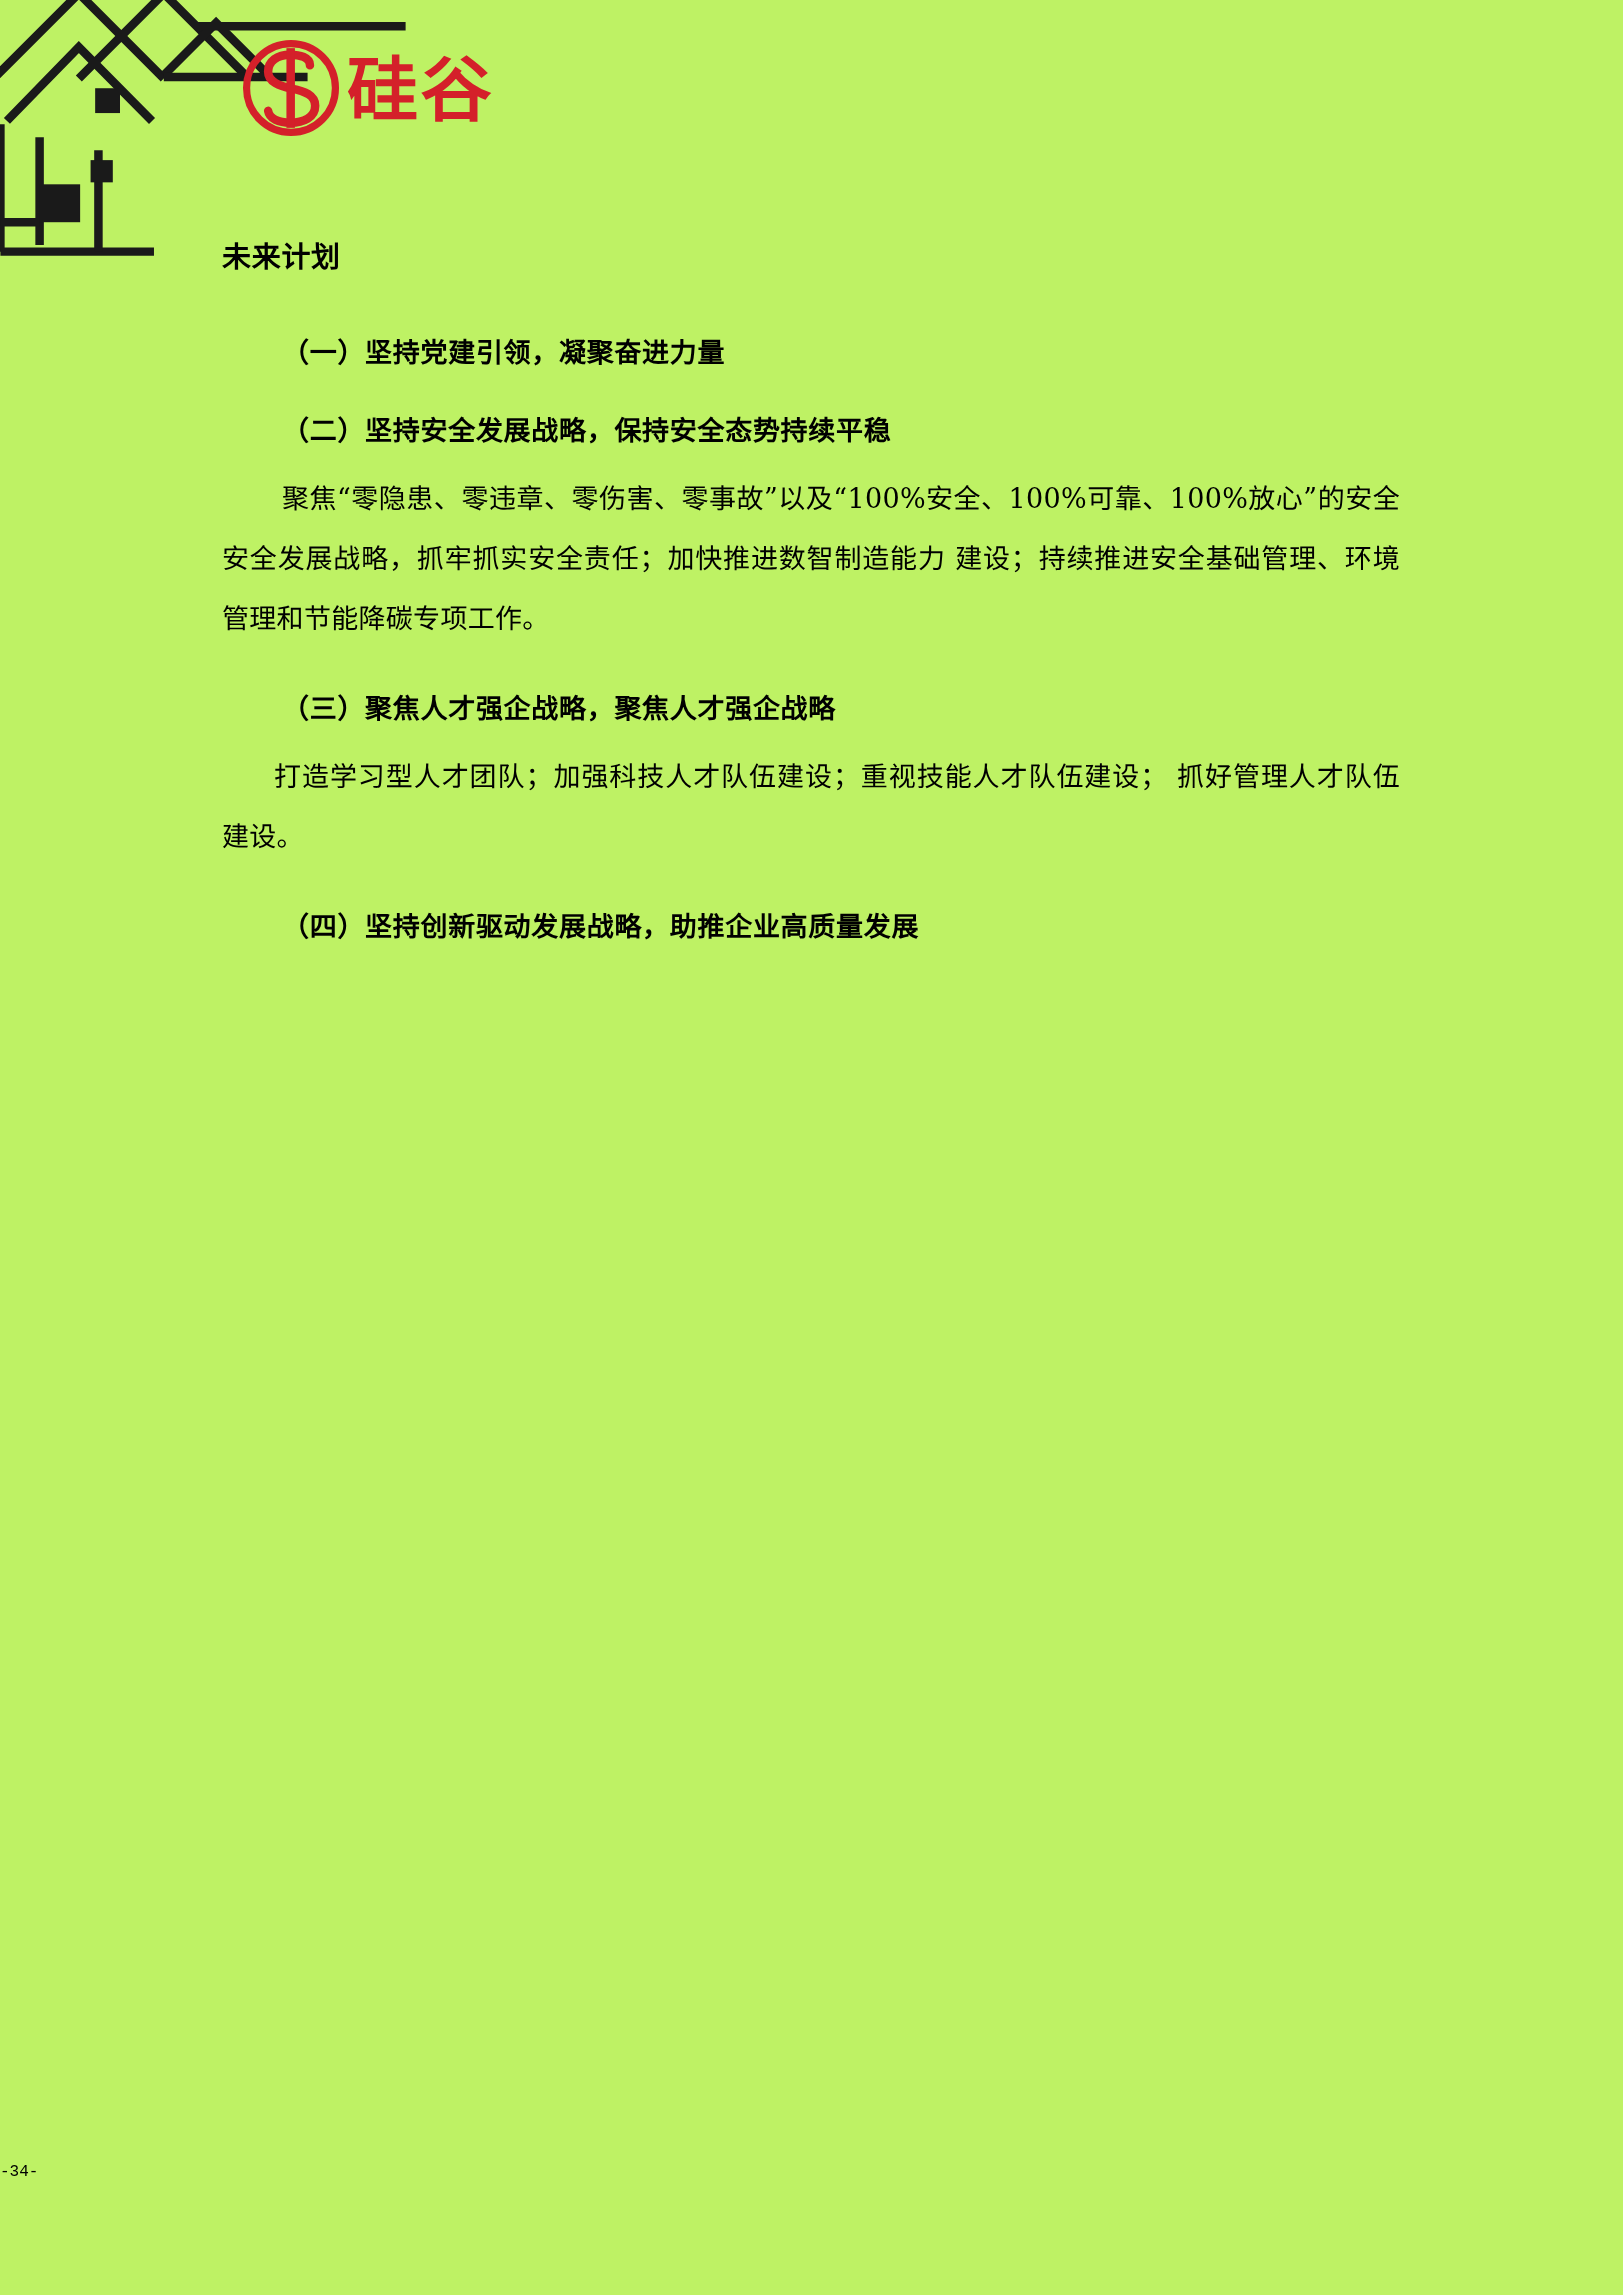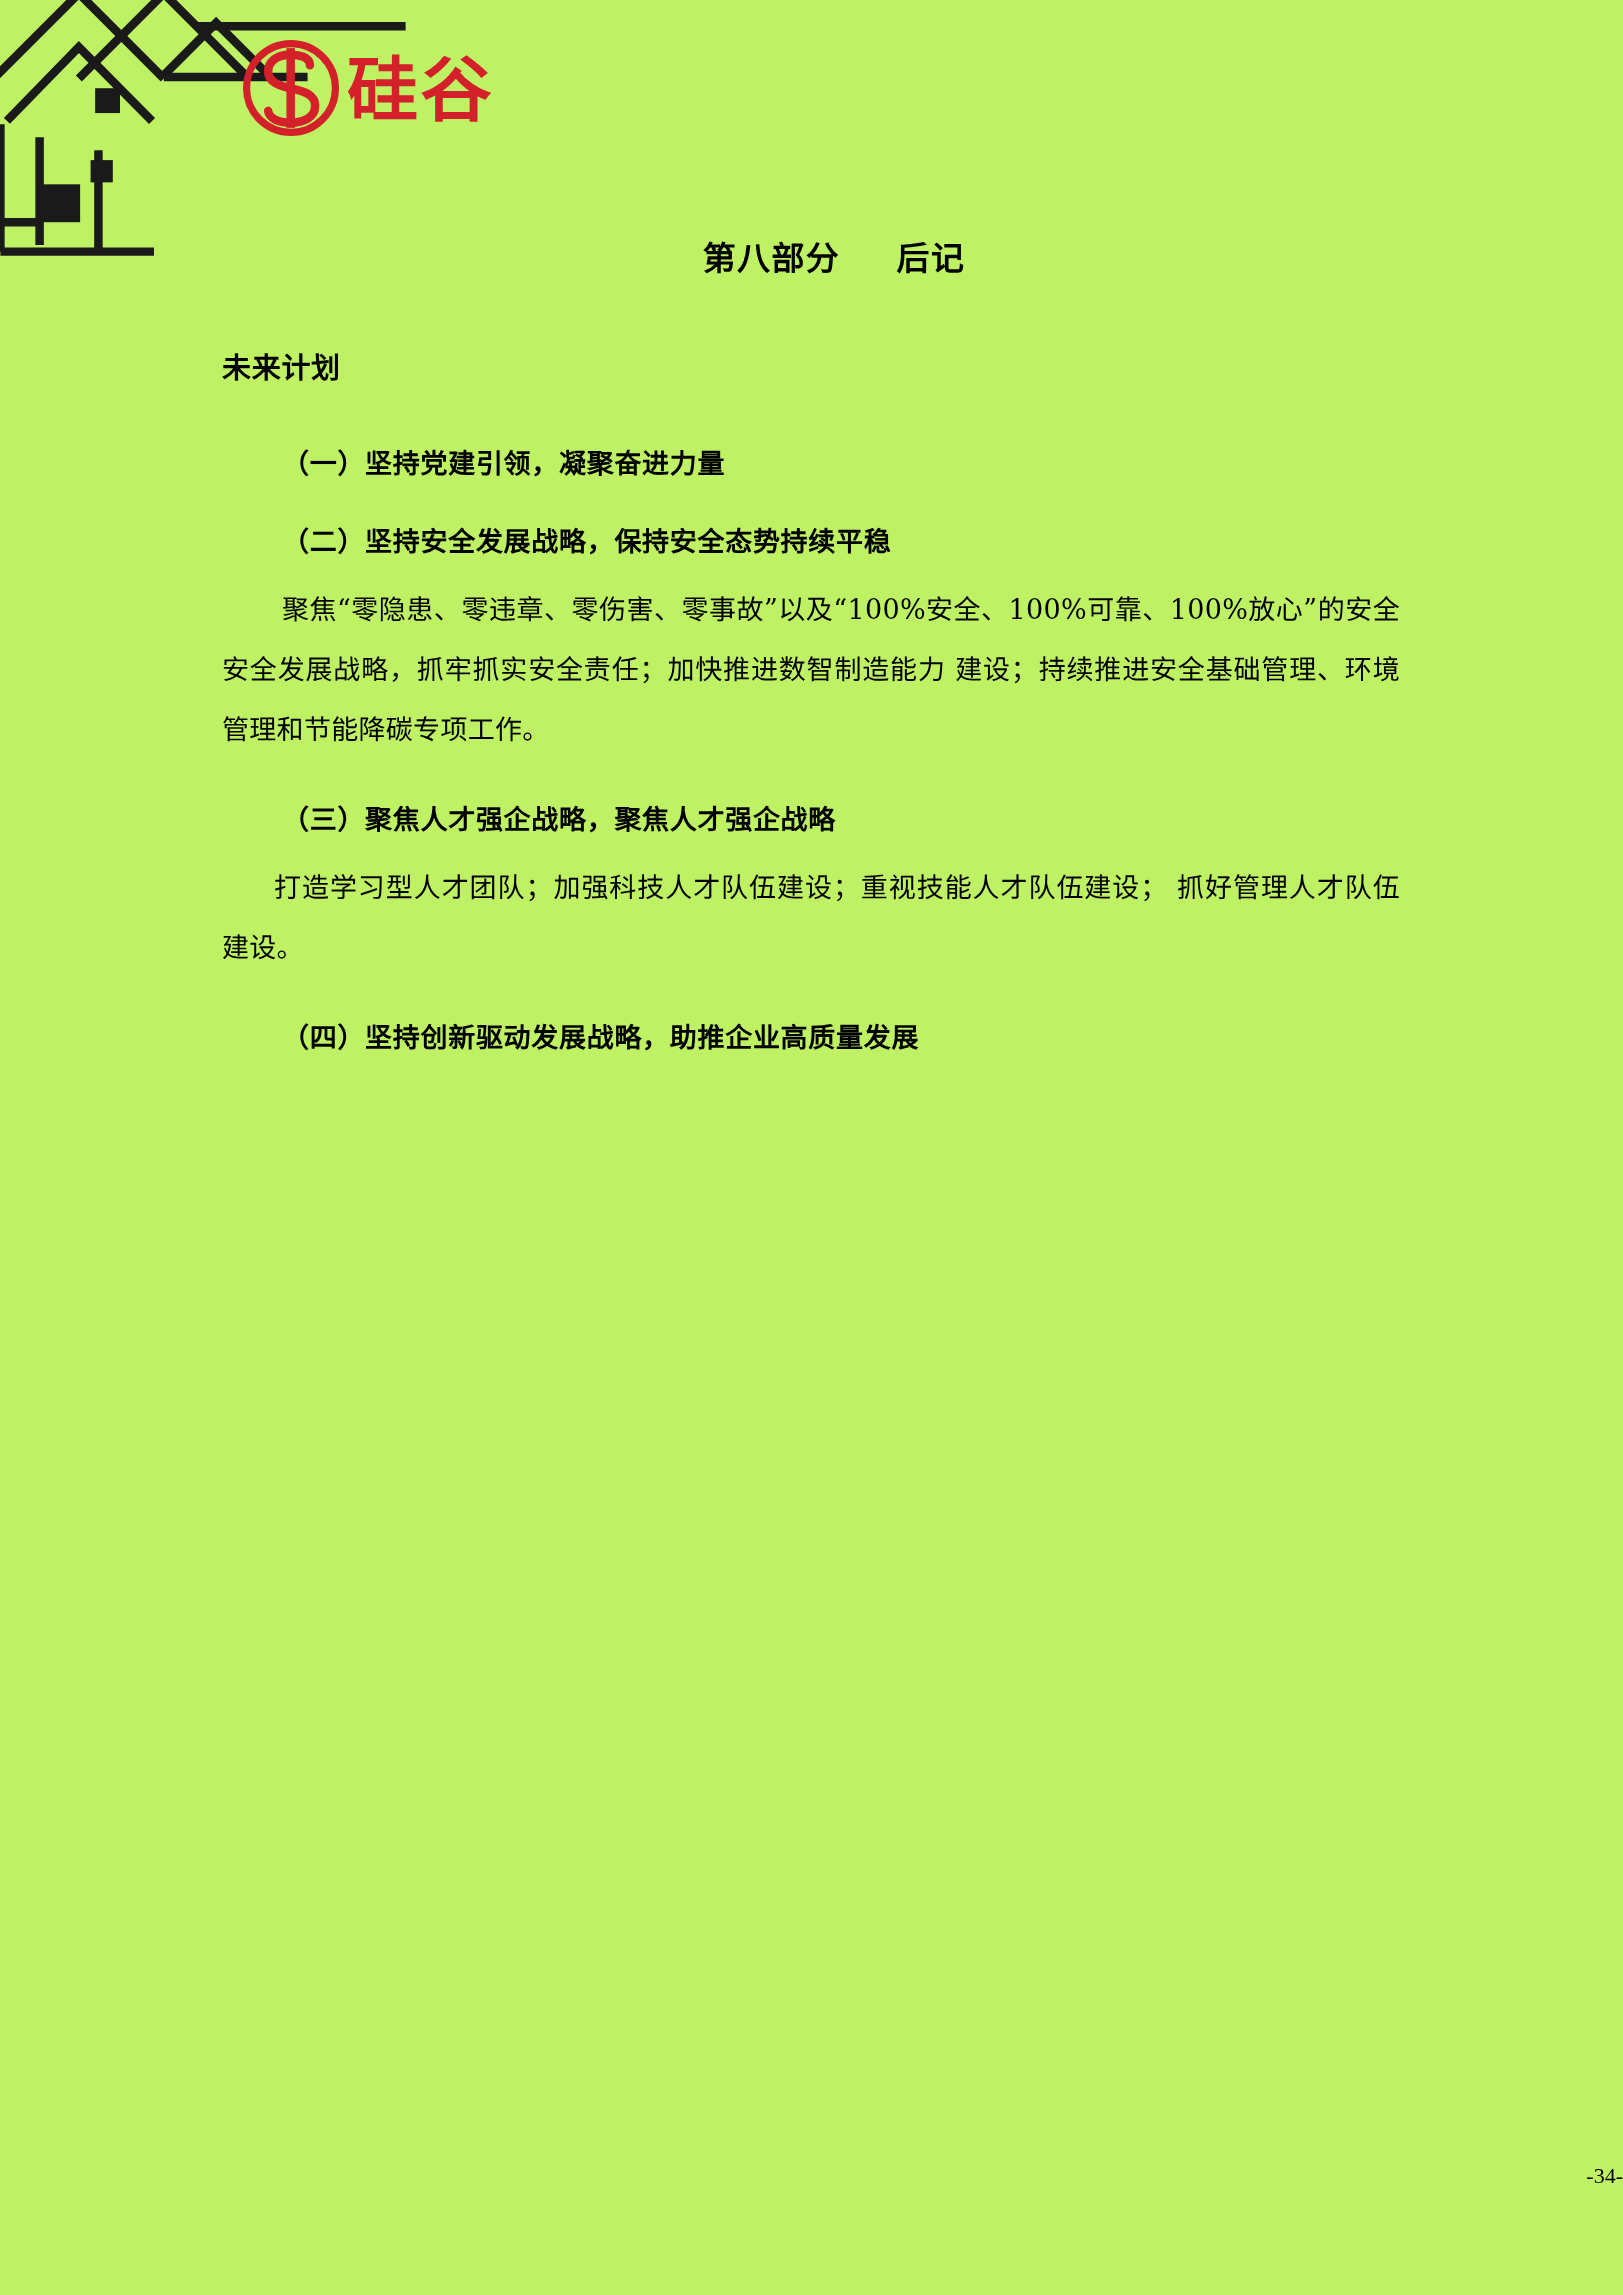--- a/index.html
+++ b/index.html
@@ -118,23 +118,23 @@
   }
 
   .spacer-lg { height: 17px; }
 
   
   .page-number {
     position: absolute;
     left: 0;
     right: 0;
     top: 2163px;
-    text-align: right;
-    font-family: Liberation Serif, serif;
-    font-size: 22px;
+    text-align: left;
+    font-family: Liberation Mono, monospace;
+    font-size: 16px;
     color: #000;
   }
 </style>
 </head>
 <body>
 
 <div class="page">
 
   <div class="logo-area">
     <svg class="logo-art" width="589" height="366" viewBox="0 0 900 560">
@@ -168,25 +168,20 @@
         <circle cx="75" cy="75" r="68" fill="none" stroke="#d4202a" stroke-width="11"></circle>
         <path d="M104 40 C104 28 88 24 74 24 C54 24 40 34 40 50 C40 66 58 72 76 76 C96 80 112 86 112 102 C112 120 94 128 74 128 C56 128 42 122 40 110" fill="none" stroke="#d4202a" stroke-width="13" stroke-linecap="round"></path>
         <rect x="68" y="14" width="13" height="122" fill="#d4202a"></rect>
       </svg>
       <div class="logo-text">硅谷</div>
     </div>
   </div>
 
   <div class="content">
 
-    <h1 class="doc-title">
-      <span>第八部分</span>
-      <span class="gap"></span>
-      <span>后记</span>
-    </h1>
 
     <h2 class="section-heading">未来计划</h2>
 
     <h3 class="sub-heading">（一）坚持党建引领，凝聚奋进力量</h3>
 
     <div class="spacer-lg"></div>
 
     <h3 class="sub-heading">（二）坚持安全发展战略，保持安全态势持续平稳</h3>
     <p class="para">聚焦“零隐患、零违章、零伤害、零事故”以及“100%安全、100%可靠、100%放心”的安全安全发展战略，抓牢抓实安全责任；加快推进数智制造能力 建设；持续推进安全基础管理、环境管理和节能降碳专项工作。</p>
 

